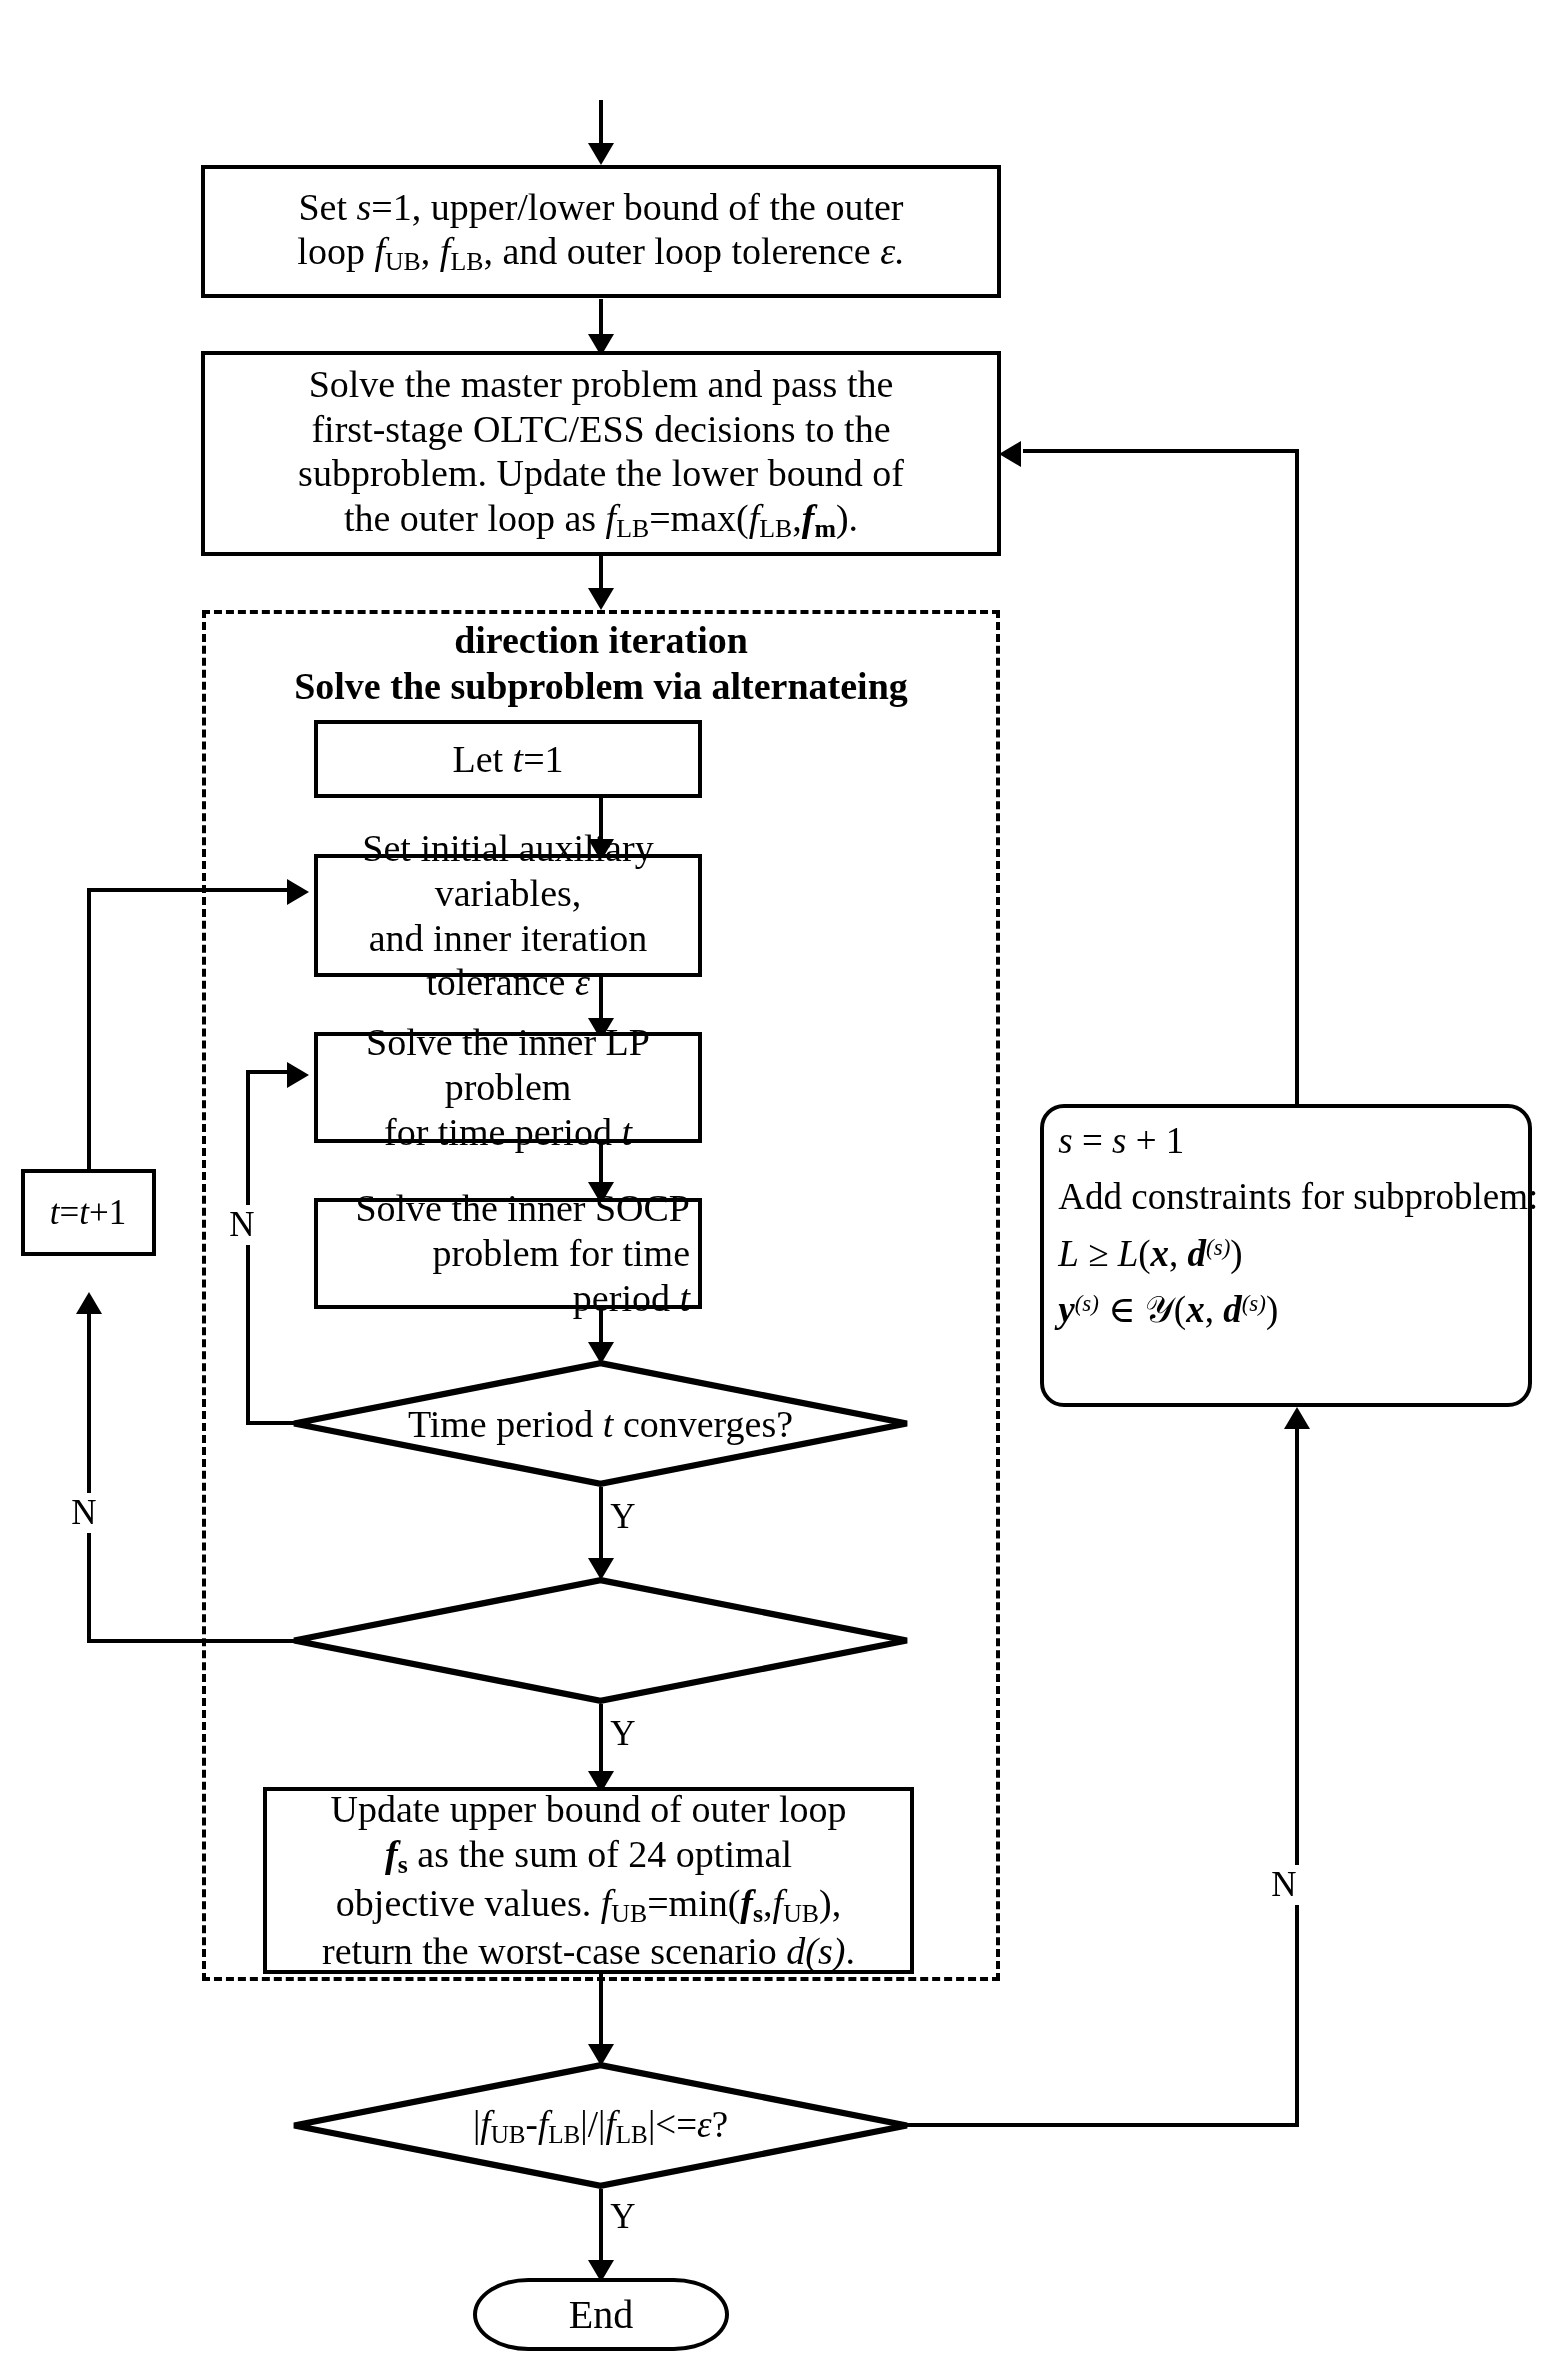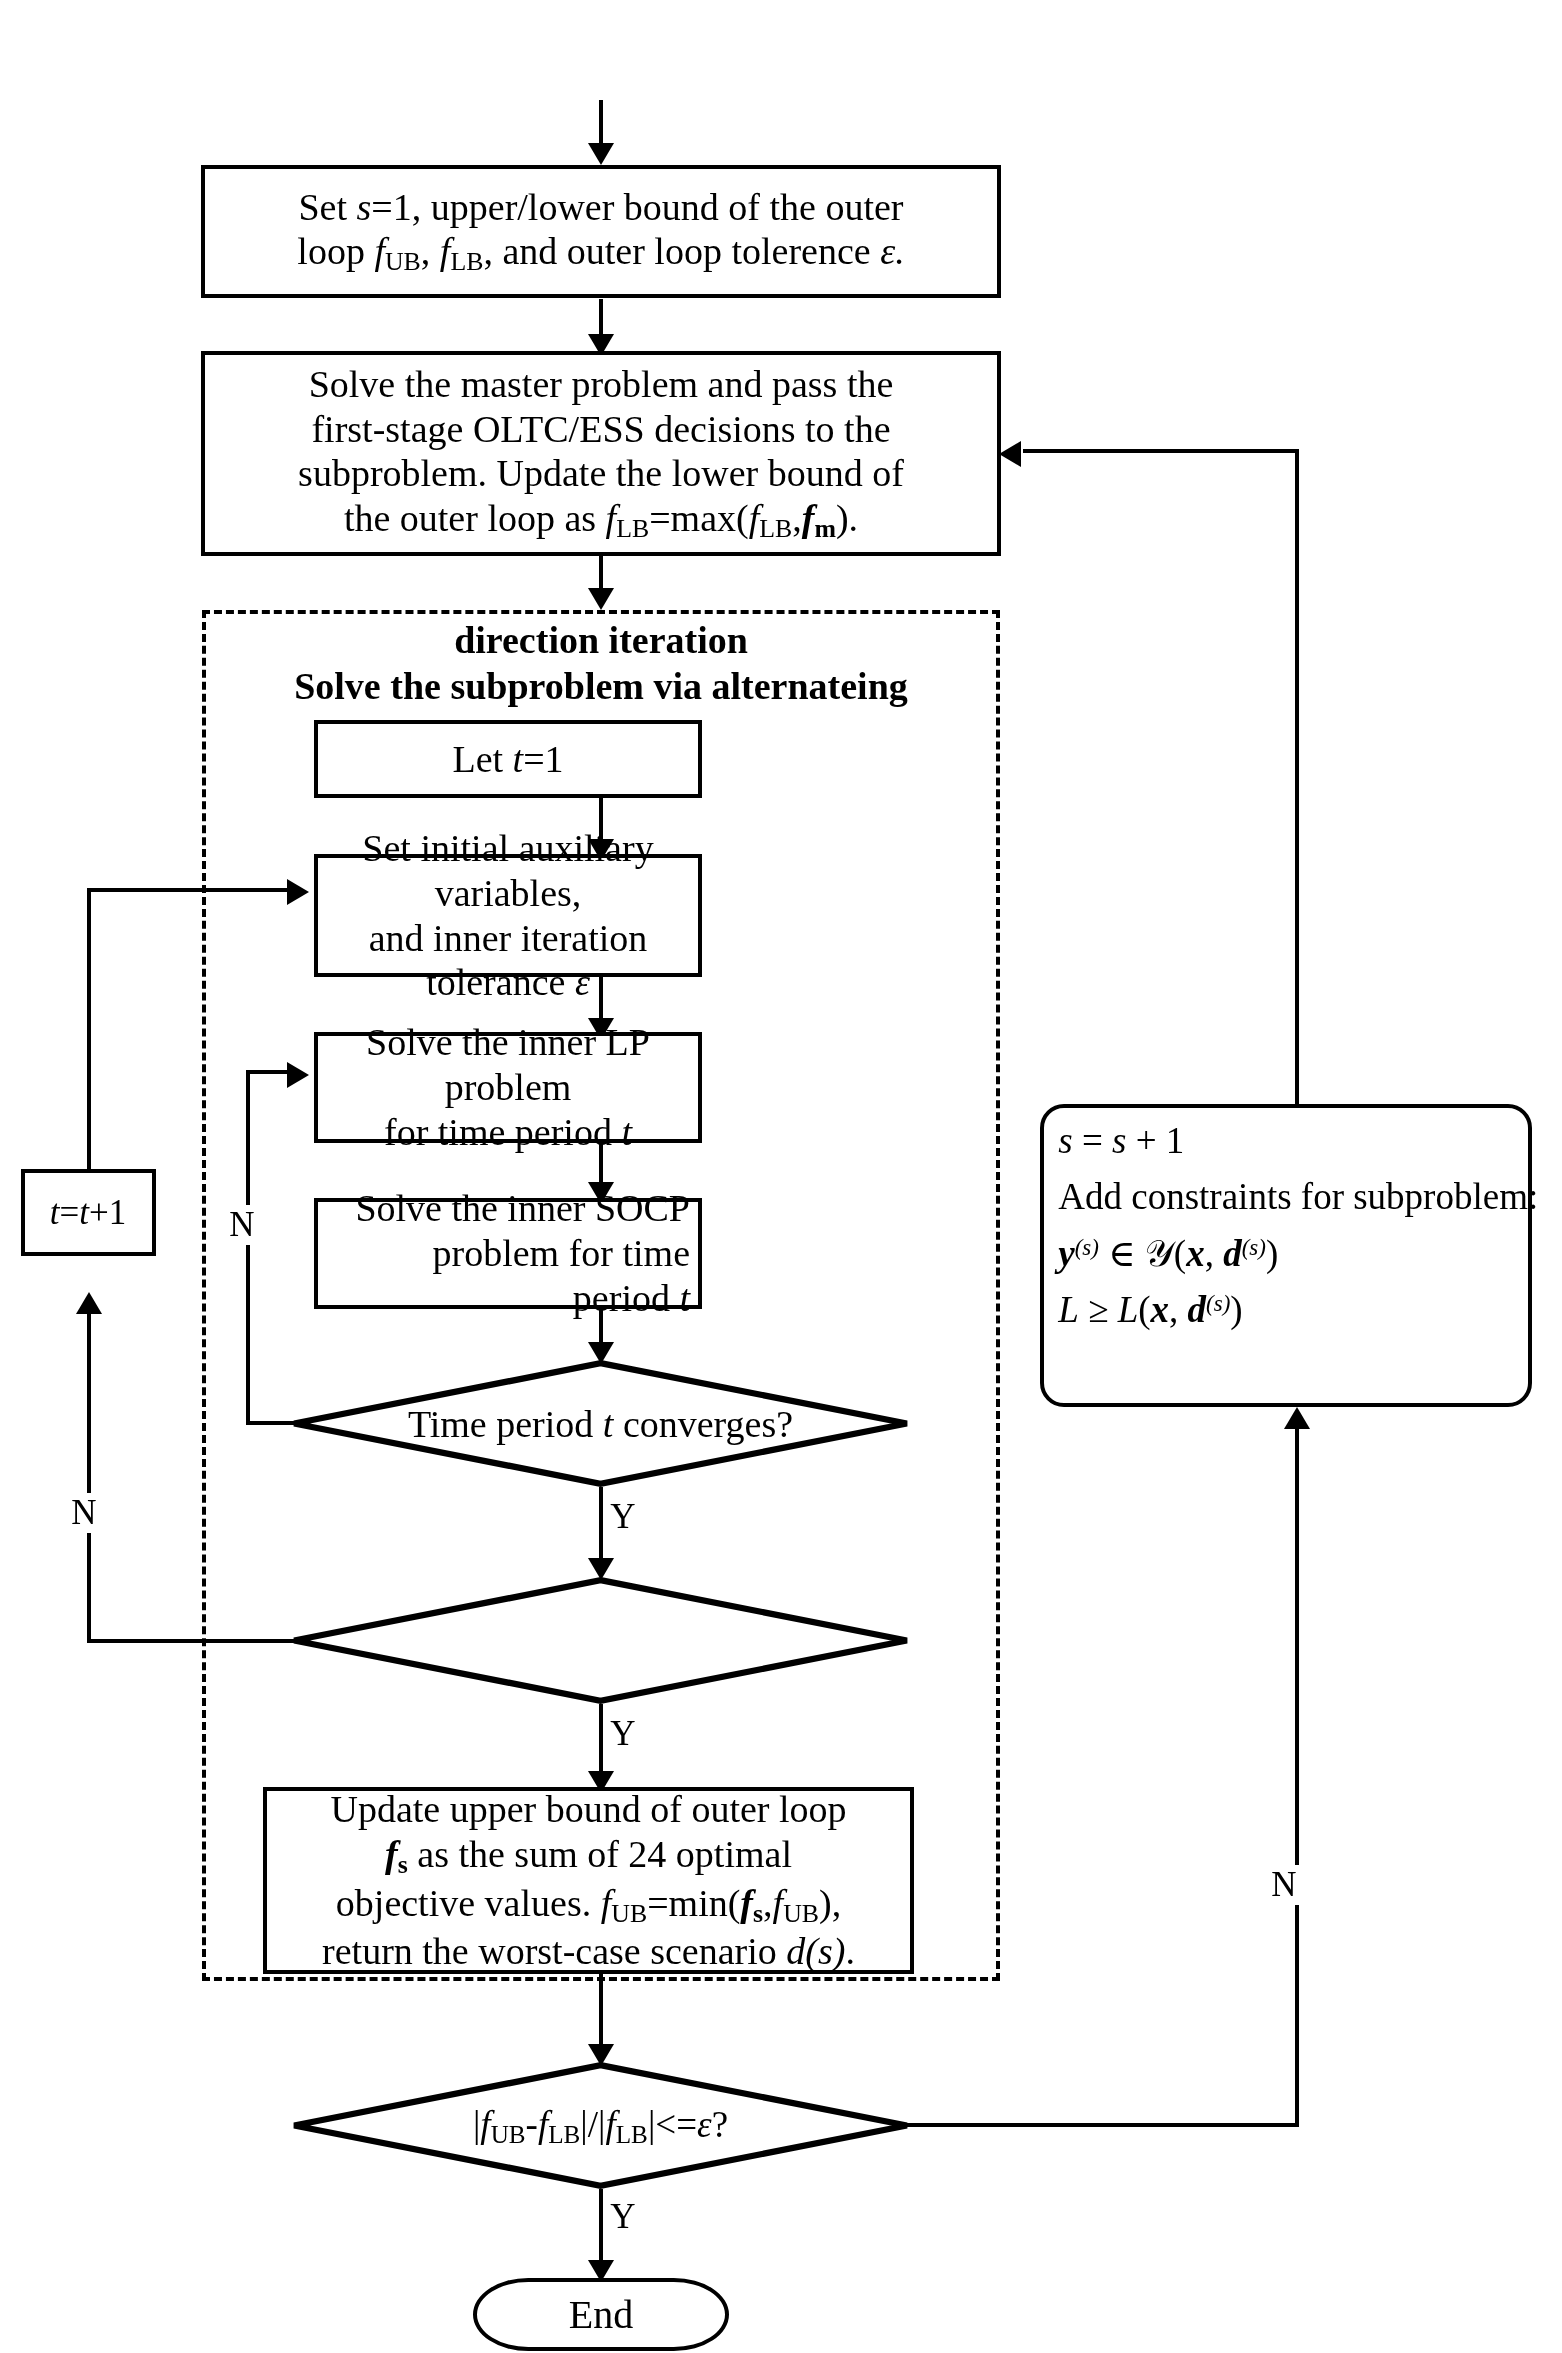--- a/index.html
+++ b/index.html
@@ -221,22 +221,22 @@
 
   <div class="ln lnh" style="left:907px;top:2123px;width:392px;"></div>
   <div class="ln lnv" style="left:1295px;top:1429px;height:696px;"></div>
   <div class="arrow arrow-up" style="left:1284px;top:1407px;"></div>
   <div class="edge-label" style="left:1268px;top:1865px;">N</div>
 
   <div class="node rbox fs46" style="left:1040px;top:1104px;width:492px;height:303px;border-radius:24px;">
     <span class="txt">
       <span class="mathline"><span class="it">s</span><span> = </span><span class="it">s</span><span> + 1</span></span>
       <span class="mathline">Add constraints for subproblem:</span>
+      <span class="mathline"><span class="it">L</span><span> ≥ </span><span class="it">L</span><span>(</span><span class="bi">x</span><span>, </span><span class="bi">d</span><span class="sup it">(s)</span><span>)</span></span>
       <span class="mathline"><span class="bi">y</span><span class="sup it">(s)</span><span> ∈ </span><span>𝒴</span><span>(</span><span class="bi">x</span><span>, </span><span class="bi">d</span><span class="sup it">(s)</span><span>)</span></span>
-      <span class="mathline"><span class="it">L</span><span> ≥ </span><span class="it">L</span><span>(</span><span class="bi">x</span><span>, </span><span class="bi">d</span><span class="sup it">(s)</span><span>)</span></span>
     </span>
   </div>
 
   <div class="ln lnv" style="left:1295px;top:449px;height:656px;"></div>
   <div class="ln lnh" style="left:1023px;top:449px;width:275px;"></div>
   <div class="arrow arrow-left" style="left:999px;top:441px;"></div>
 
   <div class="ln lnv" style="left:599px;top:2189px;height:78px;"></div>
   <div class="edge-label" style="left:607px;top:2197px;">Y</div>
   <div class="arrow arrow-down" style="left:588px;top:2260px;"></div>

